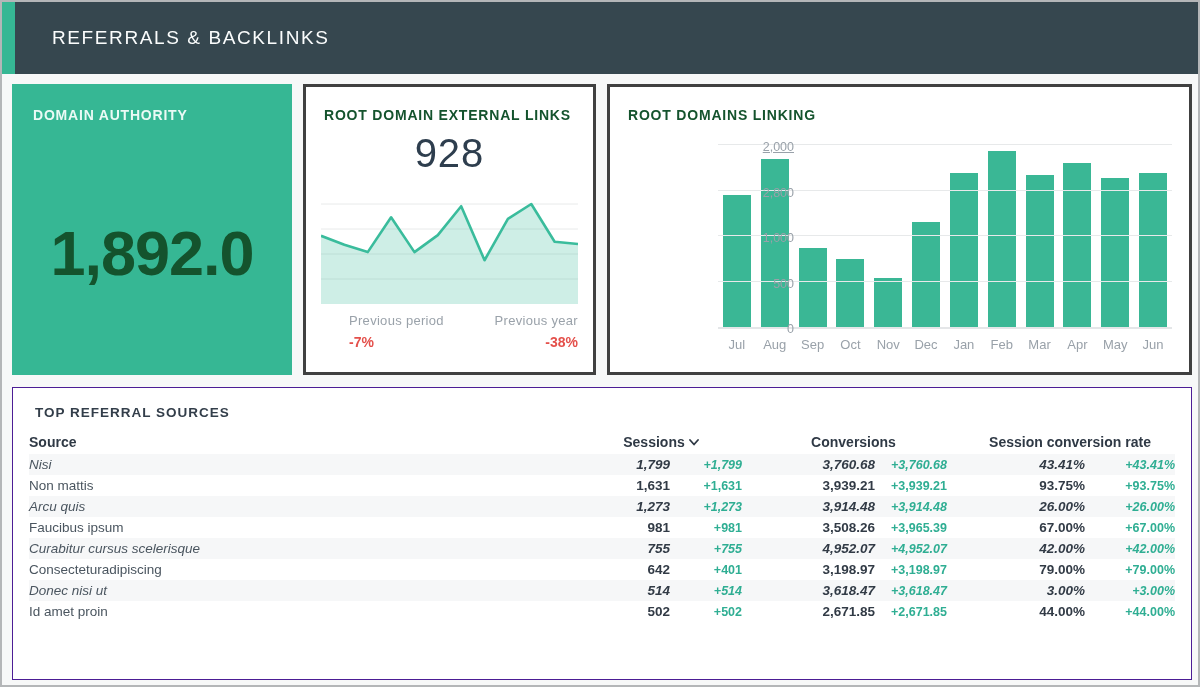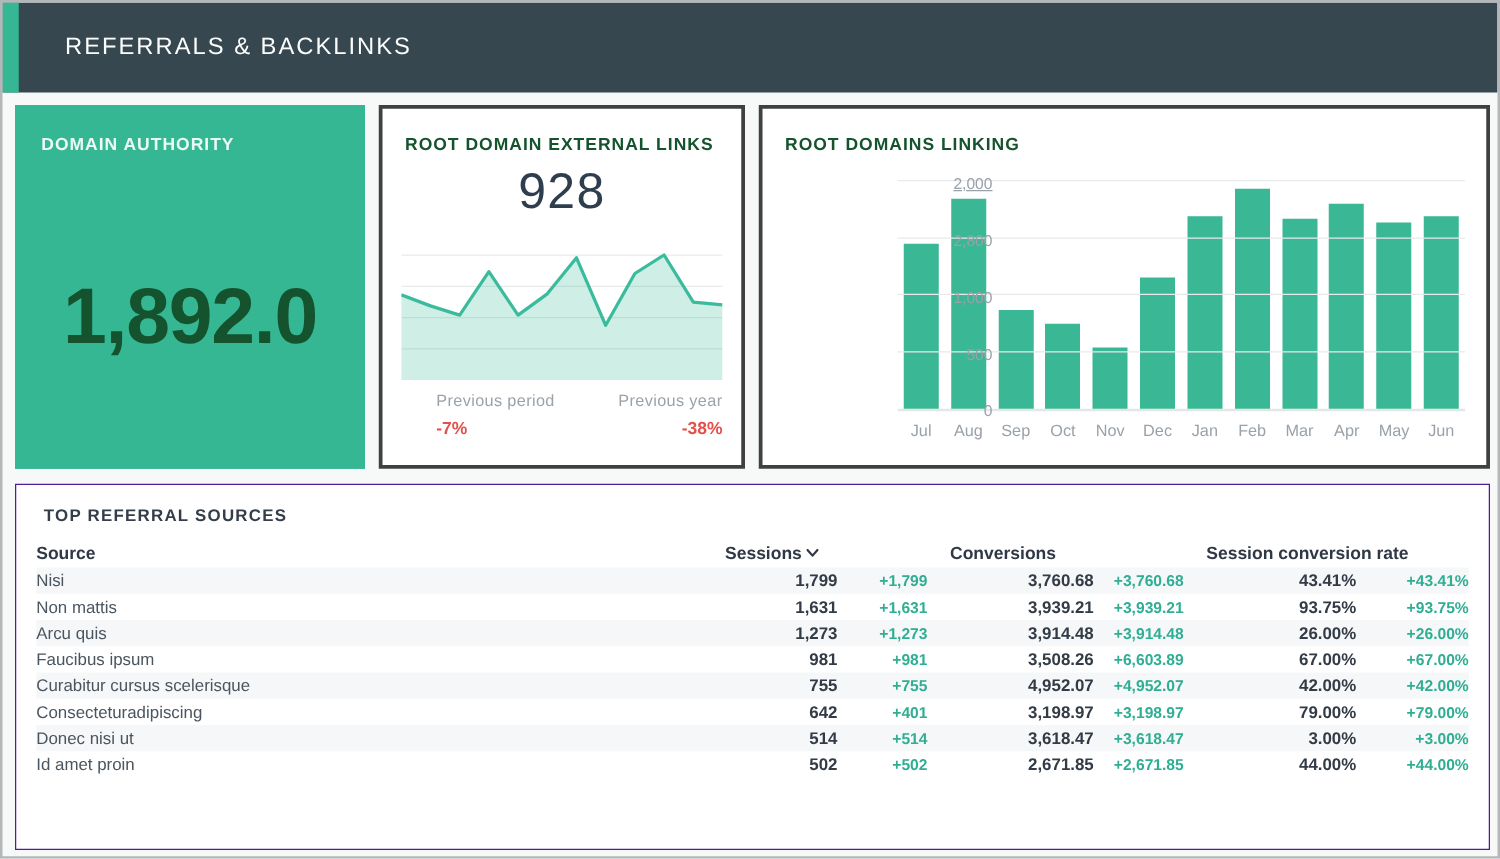--- a/index.html
+++ b/index.html
@@ -136,28 +136,28 @@
     color: #333e4a;
   }
   .tgrid {
     display: grid;
     grid-template-columns: 1fr 90px 72px 18px 115px 72px 18px 120px 90px;
     align-items: center;
   }
   .thead { height: 24px; }
   .th { font-size: 14px; font-weight: 700; color: #2f3945; }
   .th-source { text-align: left; padding-left: 0; }
-  .th-group { text-align: left; }
+  .th-group { text-align: center; }
   .span2a { grid-column: 2 / span 2; }
   .span2b { grid-column: 5 / span 2; }
   .span2c { grid-column: 8 / span 2; }
   .sort-chevron { display: inline-block; margin-left: 4px; }
   .sort-chevron svg { display: inline-block; vertical-align: 1px; }
   .trow { height: 21px; font-size: 13.5px; }
-  .trow.striped { background: #f6f7f8; }
+  .trow.striped { background: #f6f7f8; font-style: italic; }
   .td-source { color: #4a555f; text-align: left; white-space: nowrap; }
   .td-val { text-align: right; font-weight: 700; color: #323b46; }
   .td-delta { text-align: right; font-weight: 700; font-size: 12.5px; color: #2fae93; }
 </style>
 </head>
 <body>
 
 <div class="frame">
 
   <header class="report-header">
@@ -315,21 +315,21 @@
           <div></div>
           <div class="td-val">26.00%</div>
           <div class="td-delta">+26.00%</div>
         </div>
         <div class="tgrid trow">
           <div class="td-source">Faucibus ipsum</div>
           <div class="td-val">981</div>
           <div class="td-delta">+981</div>
           <div></div>
           <div class="td-val">3,508.26</div>
-          <div class="td-delta">+6,603.89</div>
+          <div class="td-delta">+3,965.39</div>
           <div></div>
           <div class="td-val">67.00%</div>
           <div class="td-delta">+67.00%</div>
         </div>
         <div class="tgrid trow striped">
           <div class="td-source">Curabitur cursus scelerisque</div>
           <div class="td-val">755</div>
           <div class="td-delta">+755</div>
           <div></div>
           <div class="td-val">4,952.07</div>

